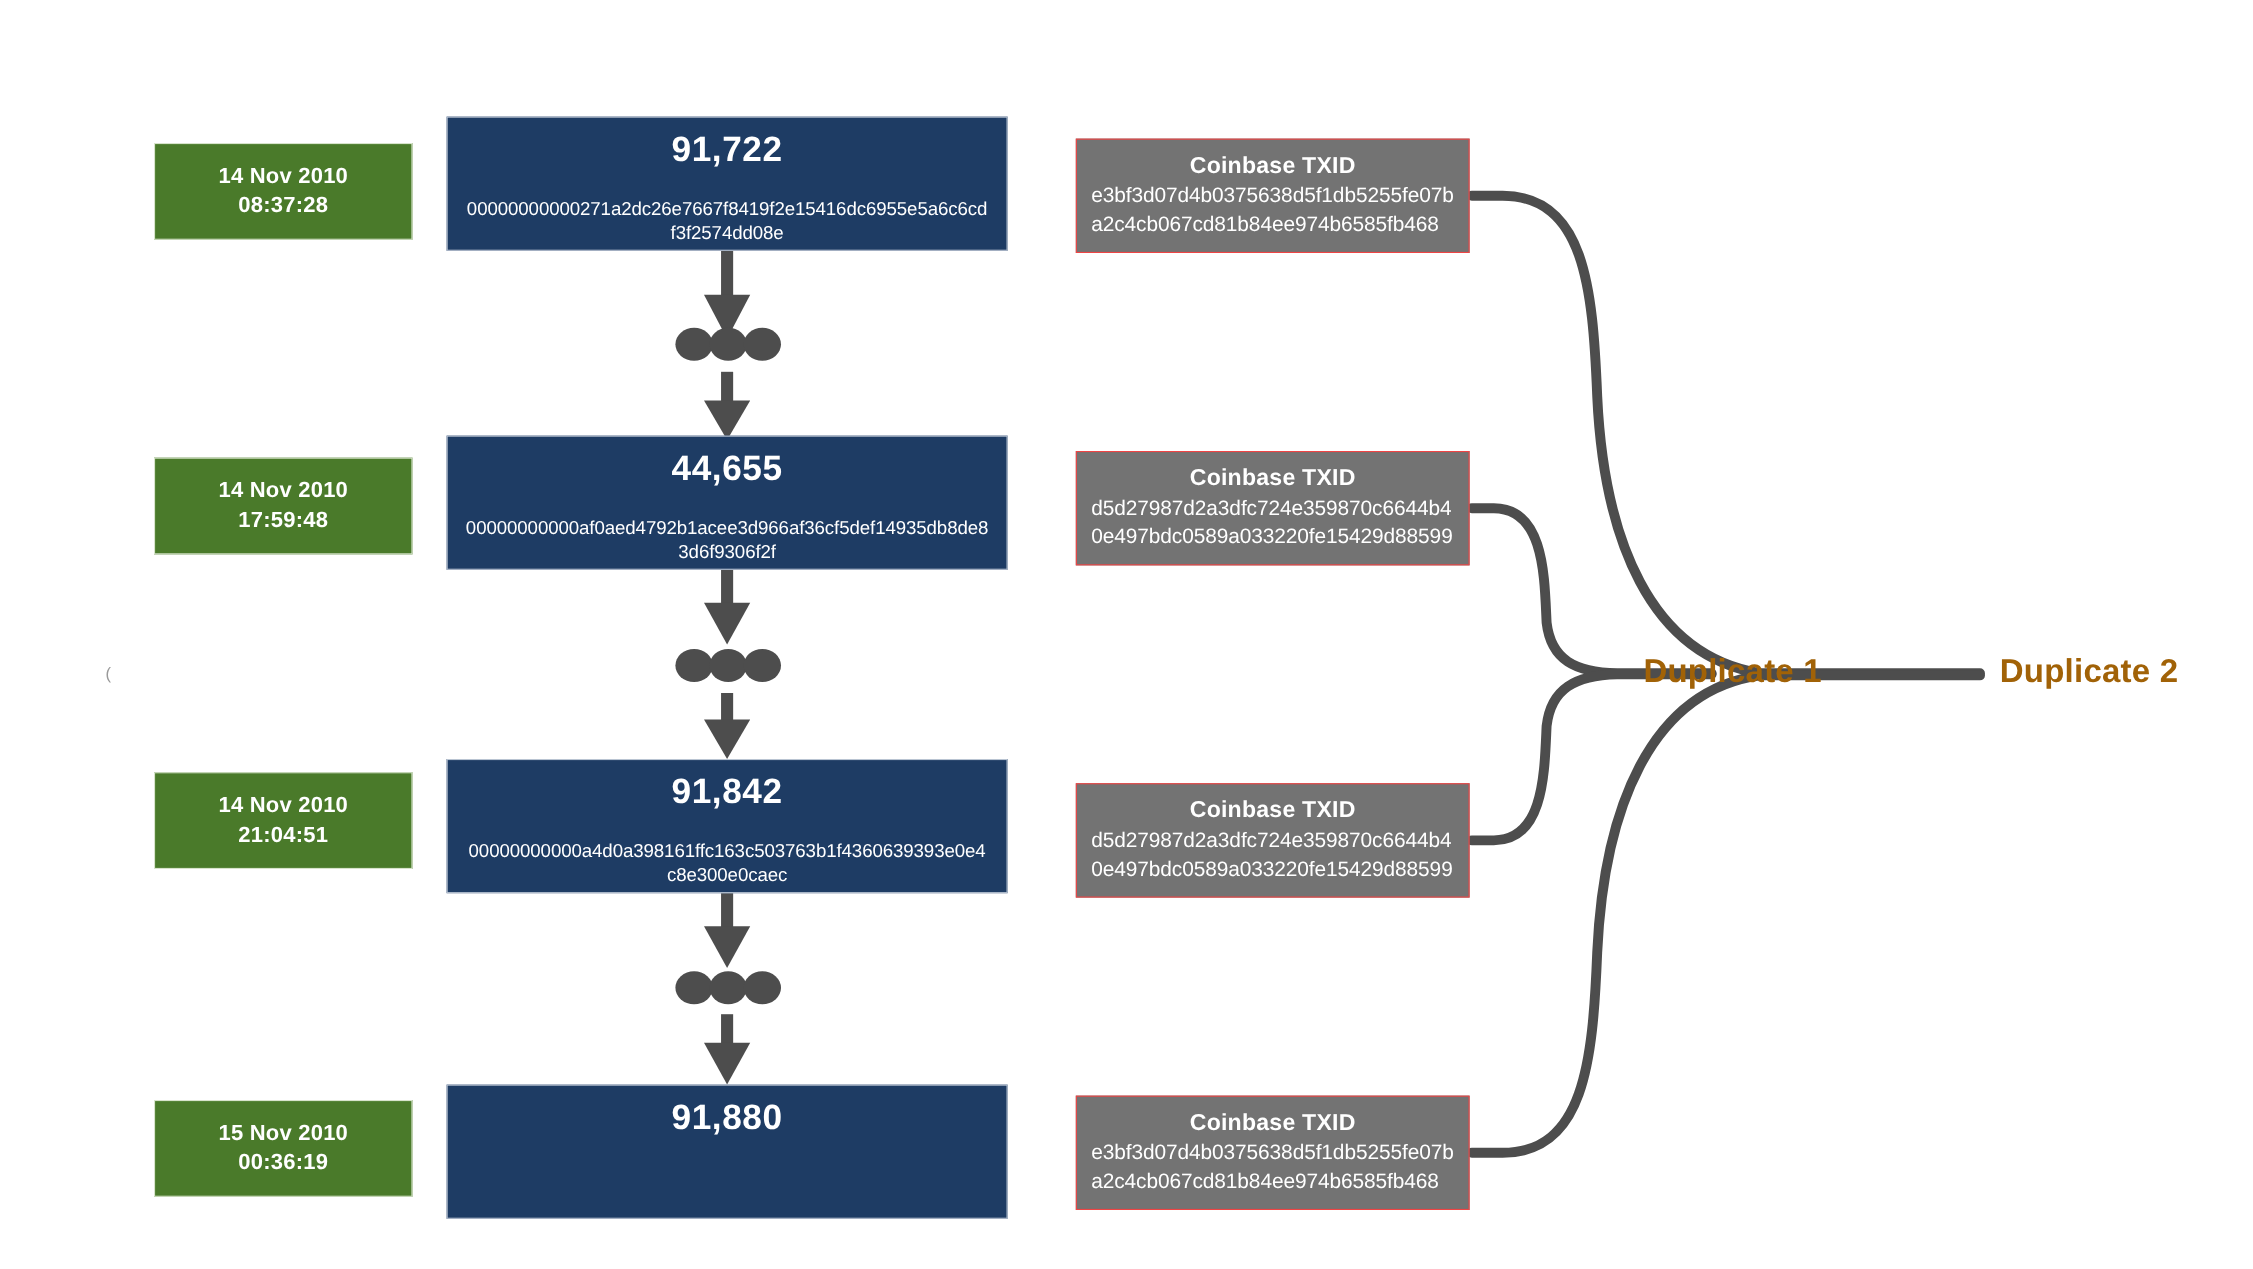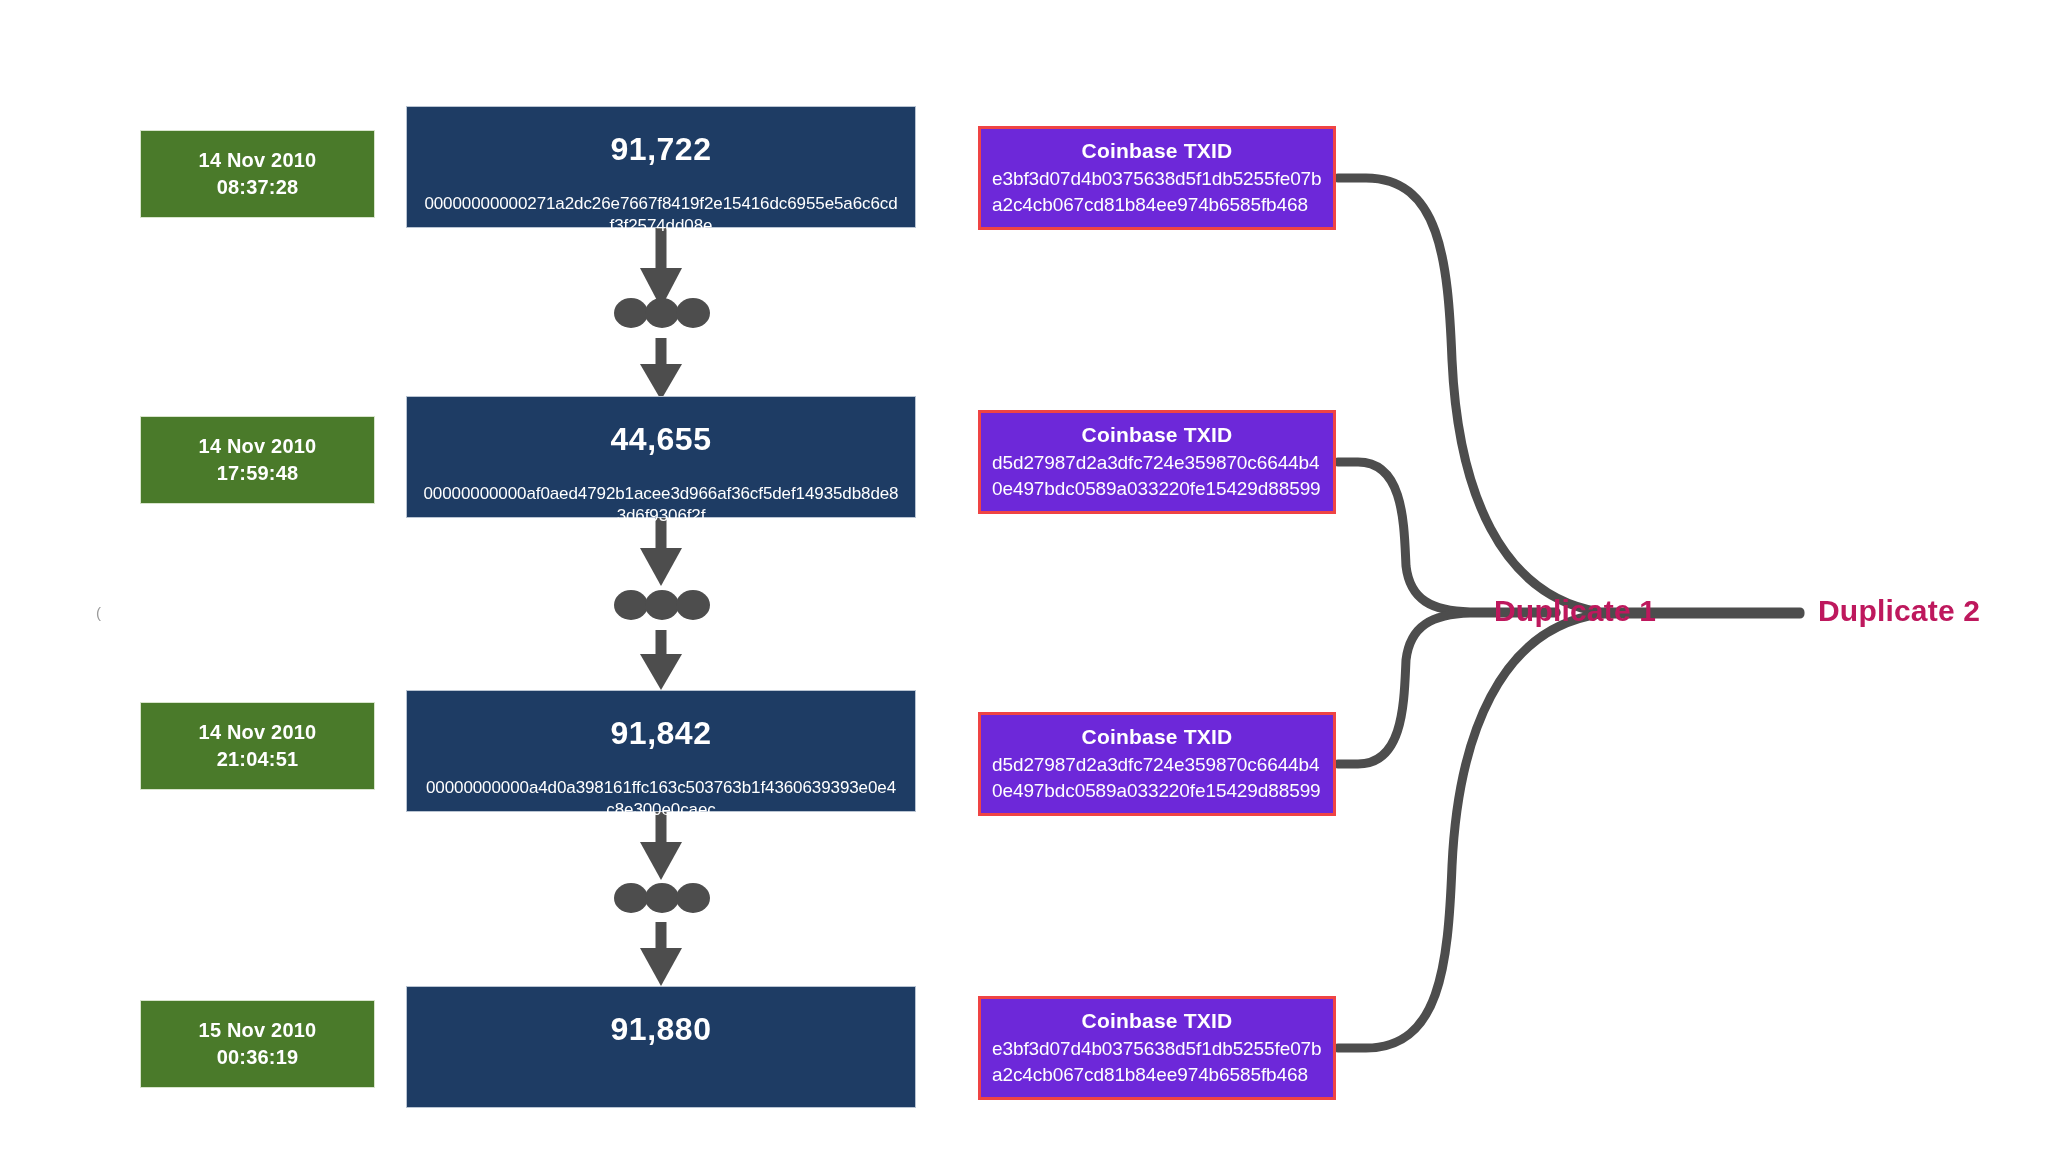--- a/index.html
+++ b/index.html
@@ -33,57 +33,57 @@
   
   .block-box{
     position:absolute;
     left:406px;width:510px;height:122px;
     background:#1e3c64;
     border:1px solid #b9c4d2;
     box-sizing:border-box;
     display:flex;flex-direction:column;
     align-items:center;justify-content:flex-start;
     color:#ffffff;
-    padding-top:24px;
+    padding-top:10px;
   }
   .block-height{
     font-size:32px;font-weight:bold;letter-spacing:.5px;
     margin-bottom:6px;
   }
   .block-hash{
     font-size:17px;font-weight:normal;
     line-height:1.3;text-align:center;
     width:476px;
     word-break:break-all;
     letter-spacing:-.1px;
     margin-top:19px;
   }
 
   
   .tx-box{
     position:absolute;
     left:978px;width:358px;height:104px;
-    background:#6d28d9;
-    border:3px solid #ef4444;
+    background:#737373;
+    border:1px solid #ef4444;
     box-sizing:border-box;
     display:flex;flex-direction:column;
     align-items:center;justify-content:center;
     color:#ffffff;
     padding:0 12px;
   }
   .tx-title{font-size:21px;font-weight:bold;margin-bottom:3px;letter-spacing:.2px;}
   .tx-hash{
     font-size:19px;font-weight:normal;line-height:1.32;
     width:330px;word-break:break-all;letter-spacing:-.1px;
   }
 
   
   .dup-label{
     position:absolute;
-    font-size:30px;font-weight:bold;color:#be185d;
+    font-size:30px;font-weight:bold;color:#a16207;
     white-space:nowrap;letter-spacing:.2px;
   }
 
   
   .artifact{
     position:absolute;
     color:#9a9a9a;font-size:15px;line-height:1;
   }
 </style>
 </head>

